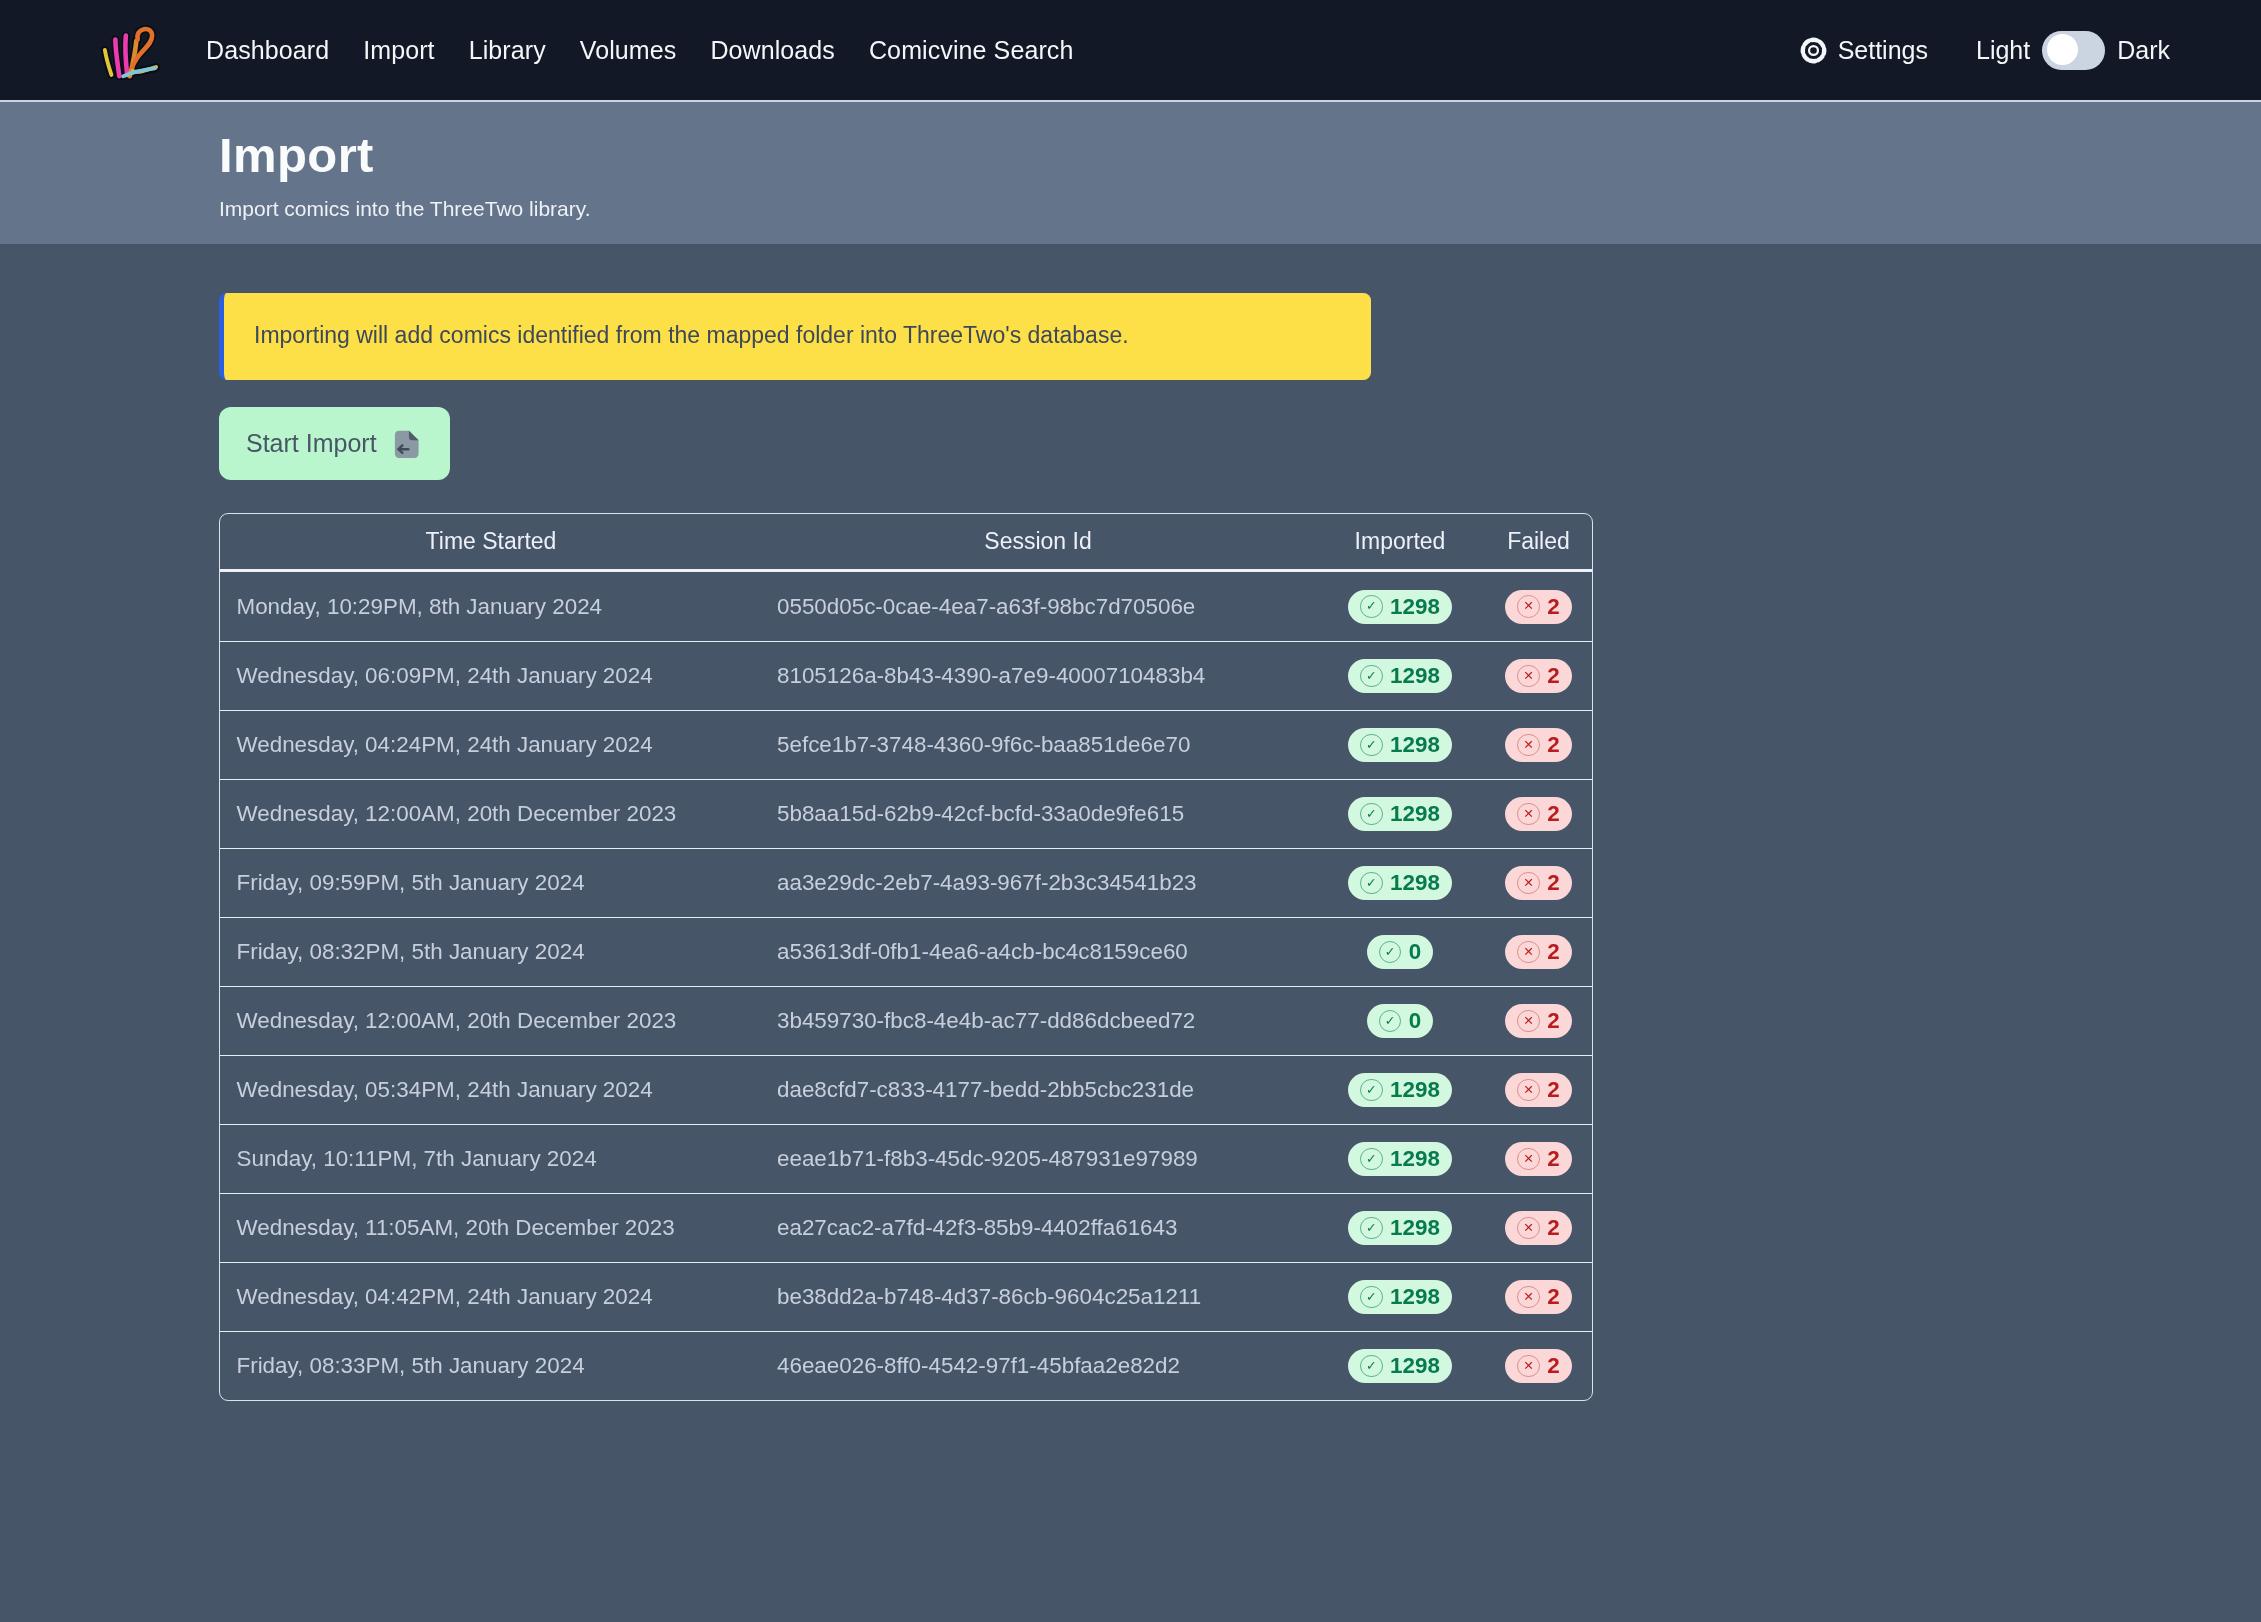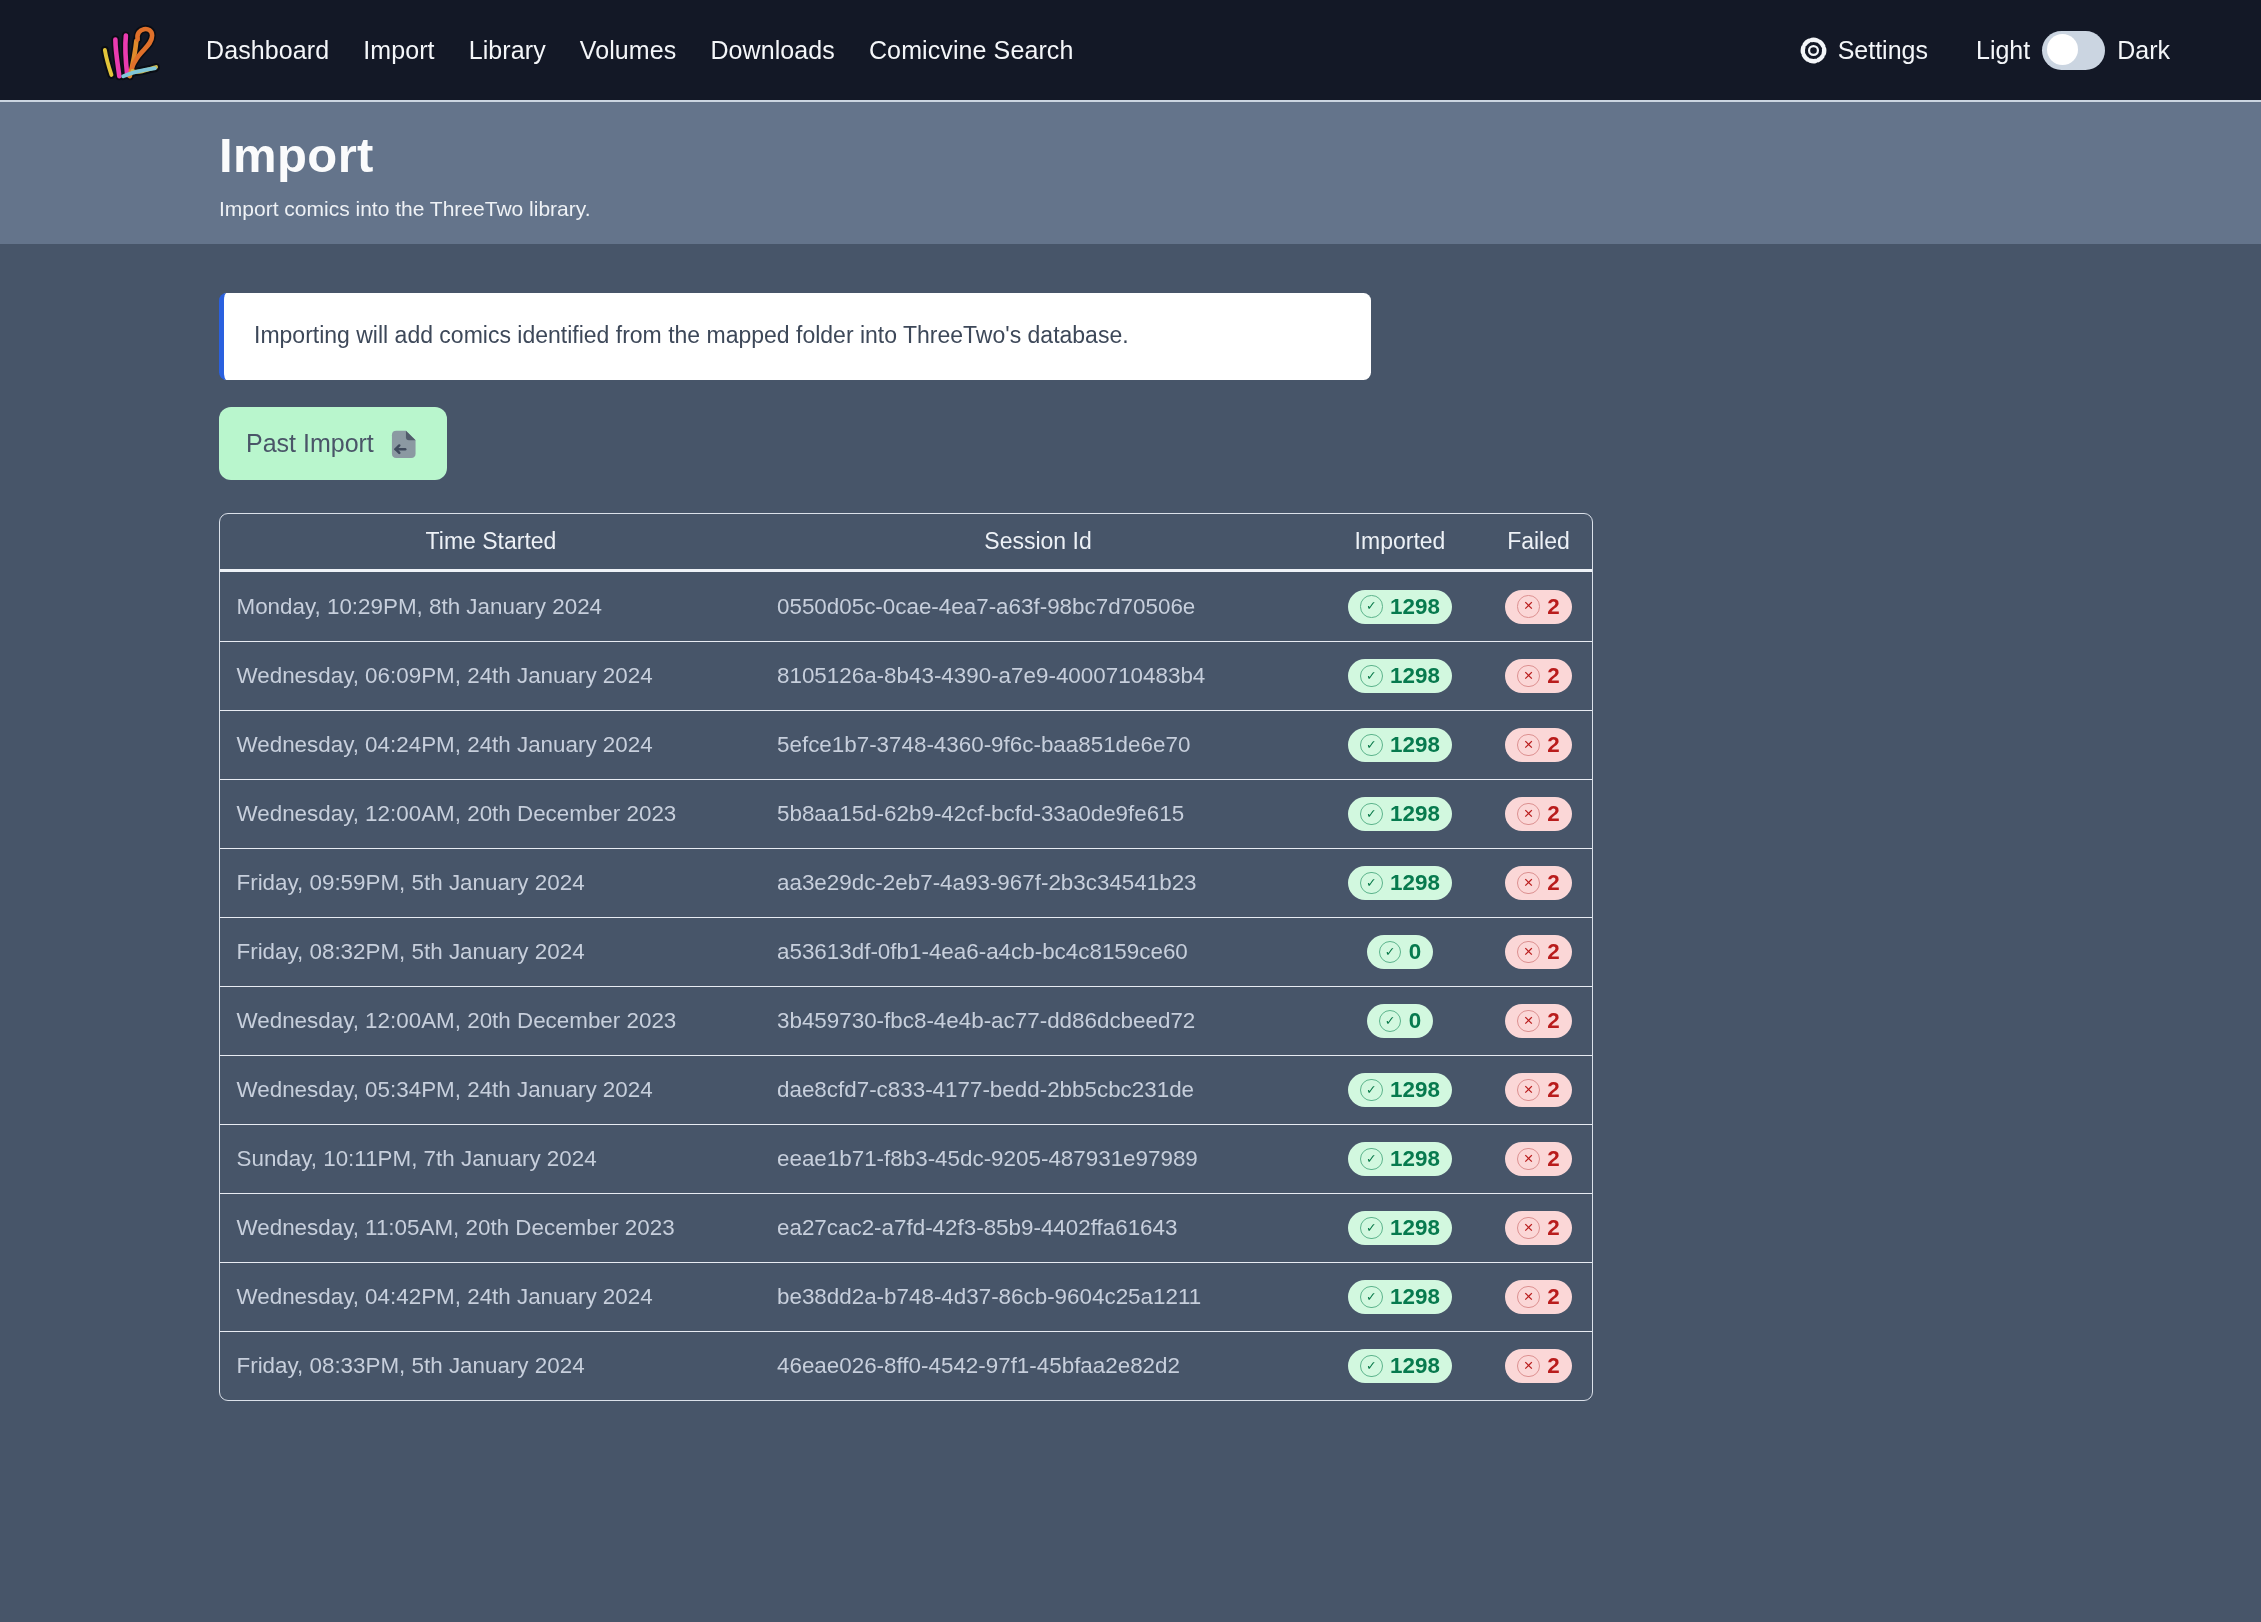--- a/index.html
+++ b/index.html
@@ -44,21 +44,21 @@
     padding:25.4px 0 0 219px;
   }
   .page-header h1 { font-size:49px; font-weight:700; letter-spacing:0.4px; }
   .page-header p { font-size:21px; margin-top:13.5px; color:#eef1f5; }
 
   
   main { flex:1; padding:49px 0 0 219px; }
 
   .info-box {
     width:1152px;
-    background:#ffffff;
+    background:#fde047;
     border-left:5.2px solid #2a60df;
     border-radius:7.5px;
     padding:24px 30px 27px 30px;
     color:#3d4859;
     font-size:23px; line-height:36px; font-weight:500;
   }
   .info-box p { max-width:1024px; }
 
   .start-btn {
     margin-top:27px;
@@ -173,21 +173,21 @@
   <p>Import comics into the ThreeTwo library.</p>
 </header>
 
 <main>
 
   <div class="info-box">
     <p>Importing will add comics identified from the mapped folder into ThreeTwo's database.</p>
   </div>
 
   <button class="start-btn">
-    <span>Past Import</span>
+    <span>Start Import</span>
     <svg width="34" height="34" viewBox="0 0 46 46">
       <path d="M14 5 H27 L40 18 V36 Q40 42 34 42 H14 Q8 42 8 36 V11 Q8 5 14 5 Z" fill="#8b99a2"></path>
       <path d="M27 5 L40 18 H31 Q27 18 27 14 Z" fill="#515c6b"></path>
       <g stroke="#3f4a5c" stroke-width="3.4" fill="none" stroke-linecap="round" stroke-linejoin="round">
         <path d="M26 30 H13"></path>
         <path d="M18 25 L13 30 L18 35"></path>
       </g>
     </svg>
   </button>
 

